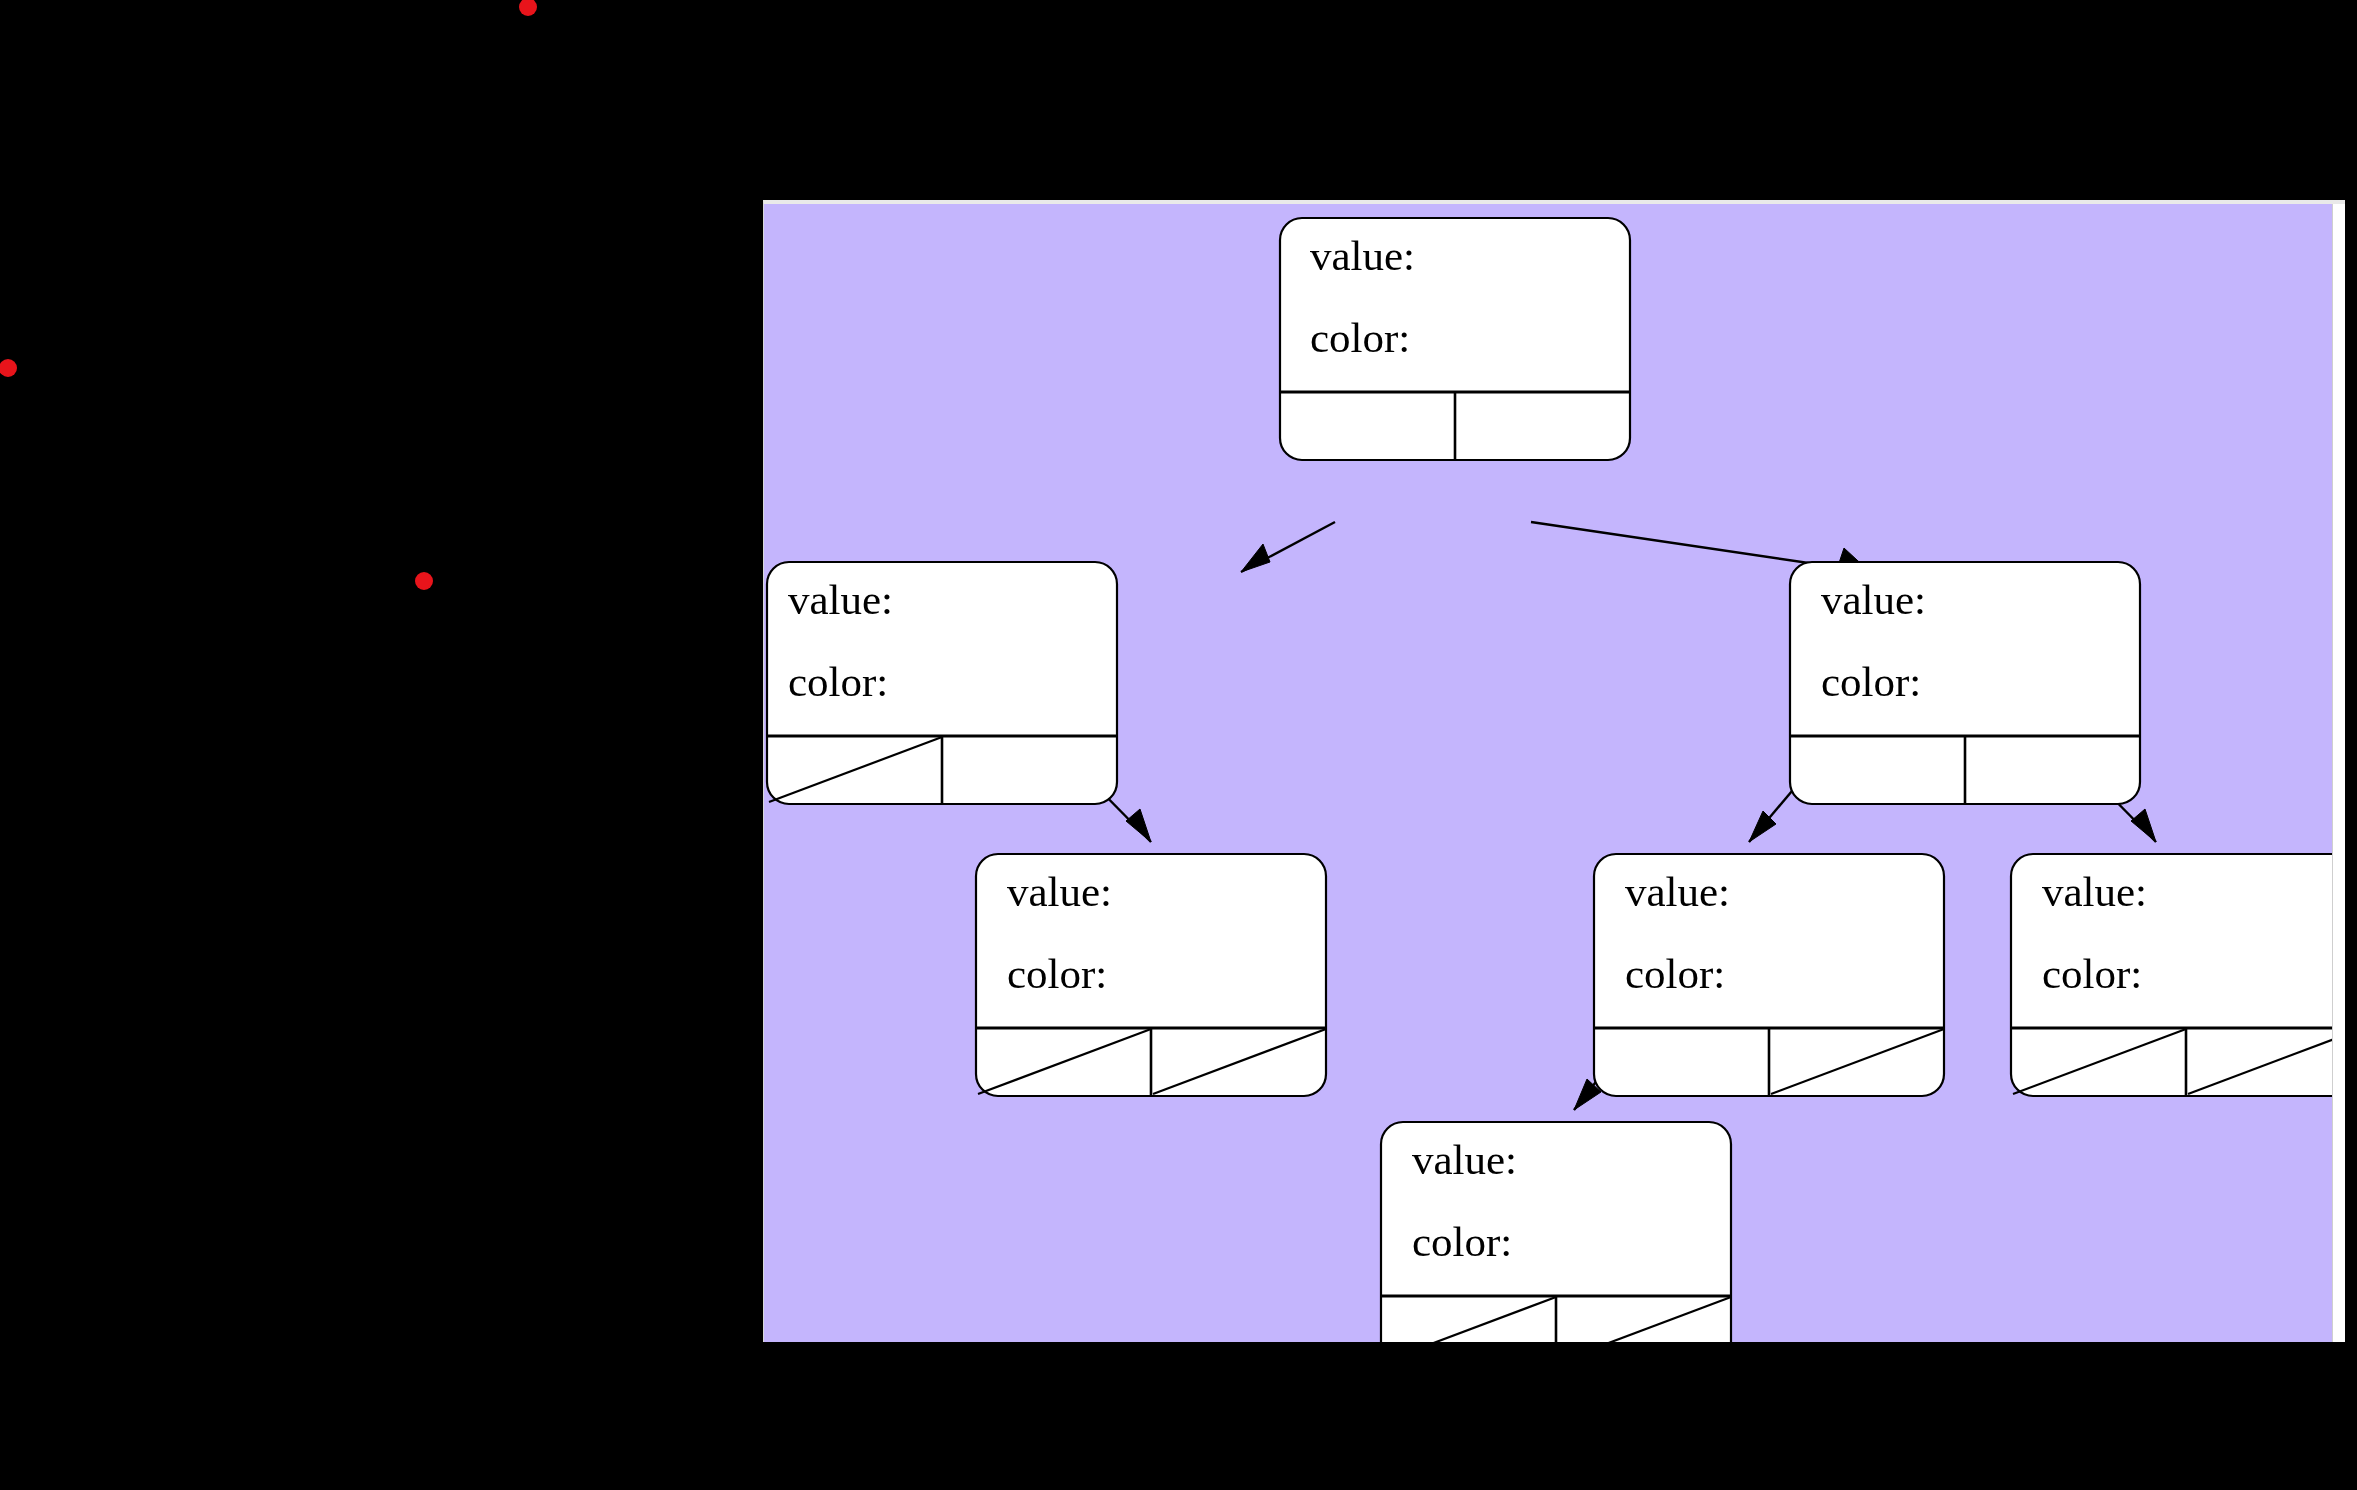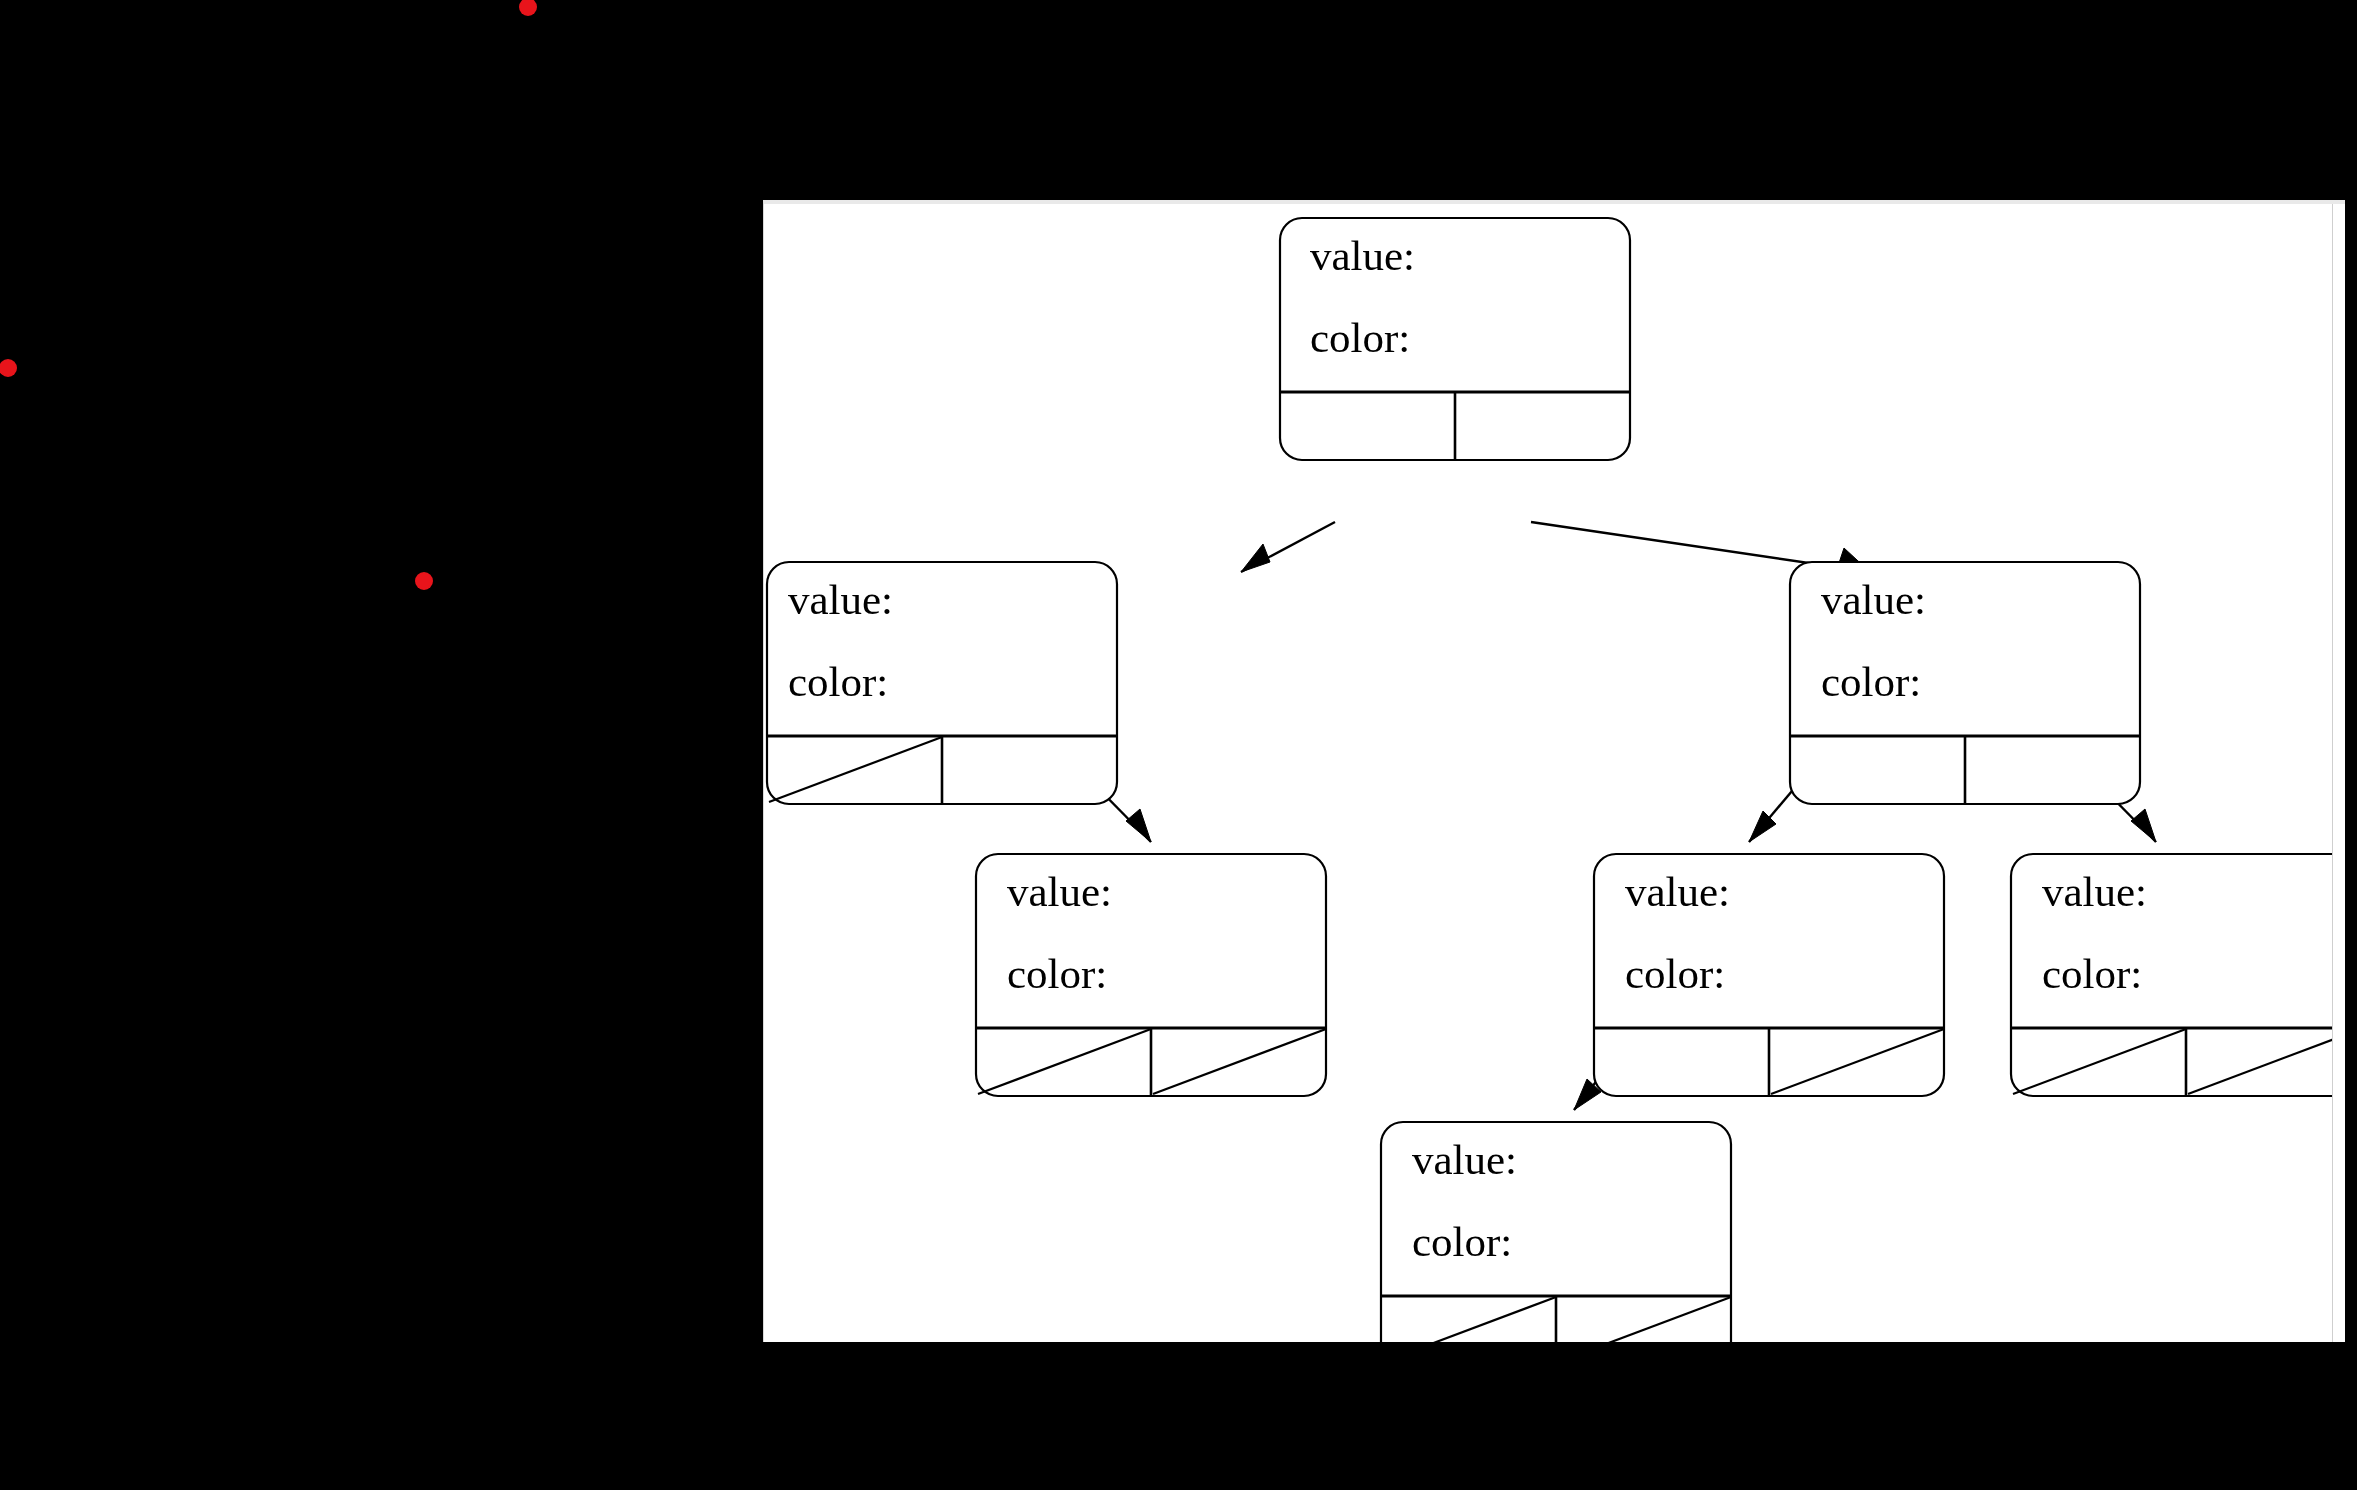--- a/index.html
+++ b/index.html
@@ -30,21 +30,21 @@
     background: #e8141b;
   }
 
   
   #diagram-panel {
     position: absolute;
     left: 763px;
     top: 200px;
     width: 1582px;
     height: 1142px;
-    background: #ffffff;
+    background: #c4b5fd;
     border-top: 4px solid #e9e9e9;
     border-left: 1px solid #d8d8d8;
     box-sizing: border-box;
     overflow: hidden;
   }
   #panel-scroll-edge {
     position: absolute;
     right: 0;
     top: 0;
     width: 12px;

